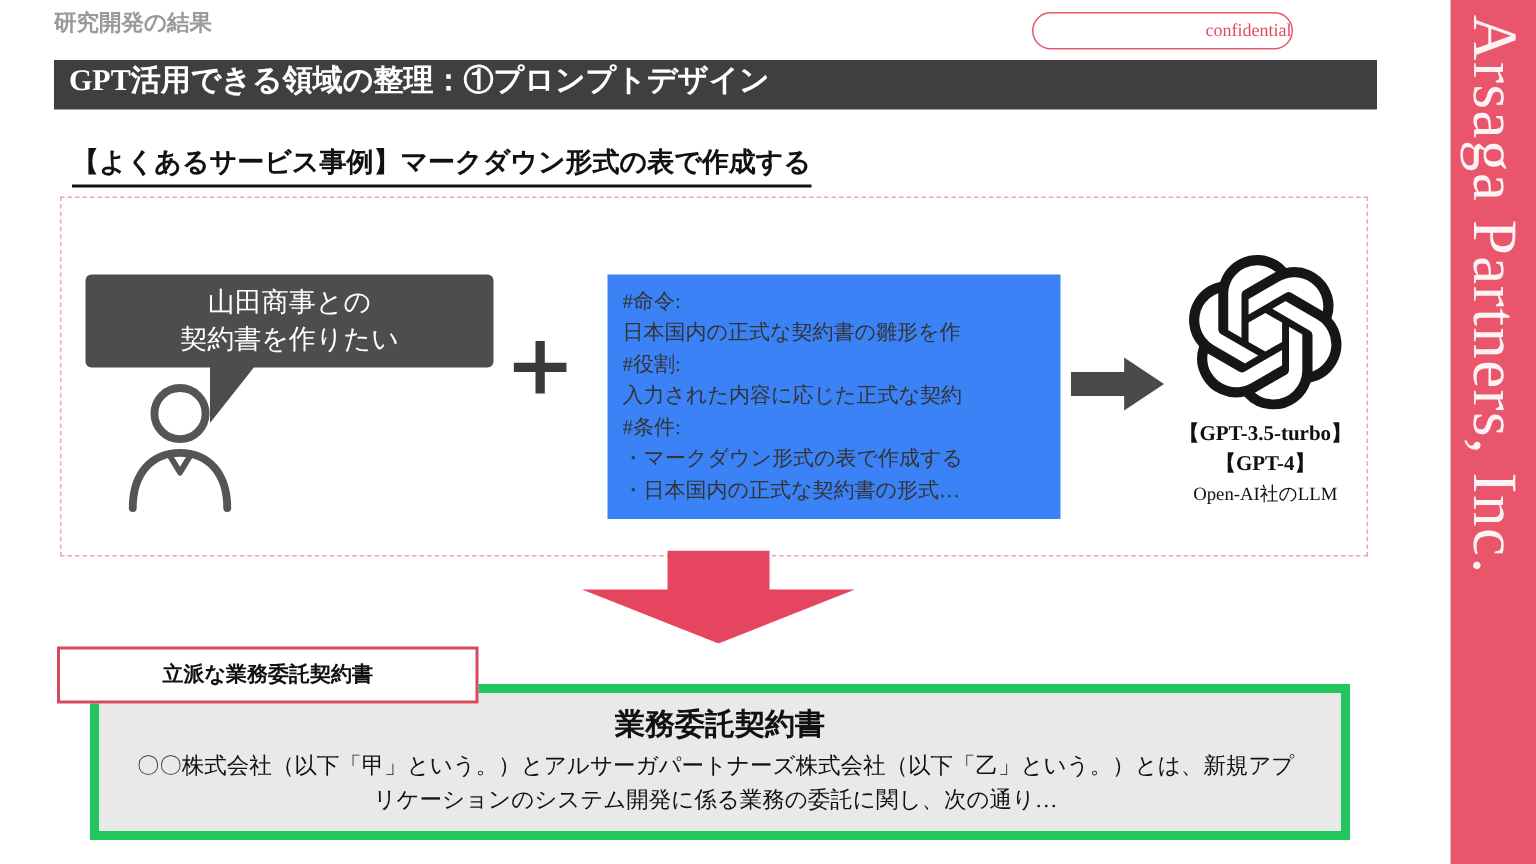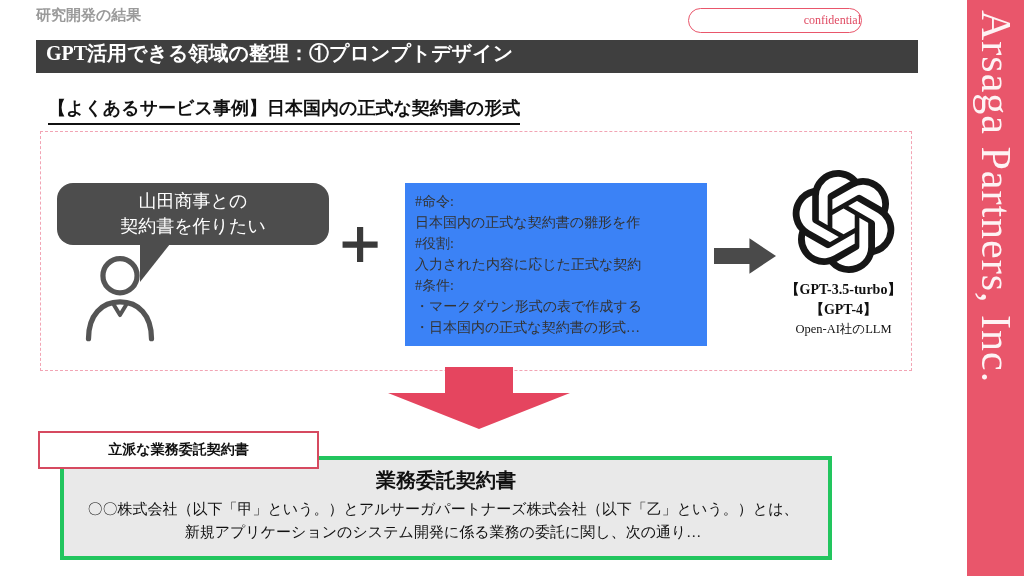--- a/index.html
+++ b/index.html
@@ -32,21 +32,21 @@
   
   .subtitle {
     left:48px; top:96px; font-size:18px; font-weight:bold; color:#111;
     border-bottom:2px solid #111; padding-bottom:3px; white-space:nowrap;
   }
 
   
   .flow-panel { left:40px; top:131px; width:870px; height:238px; border:1px dashed #f2a4b4; }
 
   .speech-bubble {
-    left:57px; top:183px; width:272px; height:62px; background:#4d4d4d; border-radius:16px;
+    left:57px; top:183px; width:272px; height:62px; background:#4d4d4d; border-radius:4px;
     color:#fff; font-size:18px; display:flex; align-items:center; justify-content:center;
     text-align:center; line-height:1.4;
   }
   .speech-tail {
     left:140px; top:244px; width:0; height:0;
     border-top:38px solid #4d4d4d; border-right:30px solid transparent;
   }
   .person-icon { left:78px; top:252px; width:84px; height:92px; }
 
   .plus-sign { left:328px; top:210px; width:64px; text-align:center; font-size:64px; font-weight:bold; color:#3a3a3a; line-height:1; }
@@ -66,22 +66,22 @@
 
   .arrow-down { left:388px; top:367px; width:182px; height:62px; }
 
   
   .result-tag {
     left:38px; top:431px; width:277px; height:34px; background:#fff;
     border:2px solid #d64a60; display:flex; align-items:center; justify-content:center;
     font-size:14px; font-weight:bold; color:#111; z-index:3;
   }
   .doc-box {
-    left:60px; top:456px; width:772px; height:104px; background:#e9e9e9;
-    border:4px solid #22c55e; z-index:1; box-sizing:border-box;
+    left:60px; top:456px; width:840px; height:104px; background:#e9e9e9;
+    border:6px solid #22c55e; z-index:1; box-sizing:border-box;
   }
   .doc-title { text-align:center; font-size:20px; font-weight:bold; color:#111; margin-top:7px; }
   .doc-body { font-size:15px; color:#111; line-height:1.55; padding:4px 24px 0 18px;text-align:center; }
 
   .pre { white-space:pre-line; }
 </style>
 </head>
 <body>
 
 <div class="slide">
@@ -89,21 +89,21 @@
   <div class="abs header-label">研究開発の結果</div>
 
   <div class="abs confidential-pill">
     <span>confidential</span>
   </div>
 
   <div class="abs title-bar">
     <span class="txt">GPT活用できる領域の整理：①プロンプトデザイン</span>
   </div>
 
-  <div class="abs subtitle">【よくあるサービス事例】日本国内の正式な契約書の形式</div>
+  <div class="abs subtitle">【よくあるサービス事例】マークダウン形式の表で作成する</div>
 
   <div class="abs flow-panel"></div>
 
   <div class="abs speech-bubble">
     <span class="pre">山田商事との
 契約書を作りたい</span>
   </div>
   <div class="abs speech-tail"></div>
 
   <svg class="abs person-icon" viewBox="0 0 64 70">

